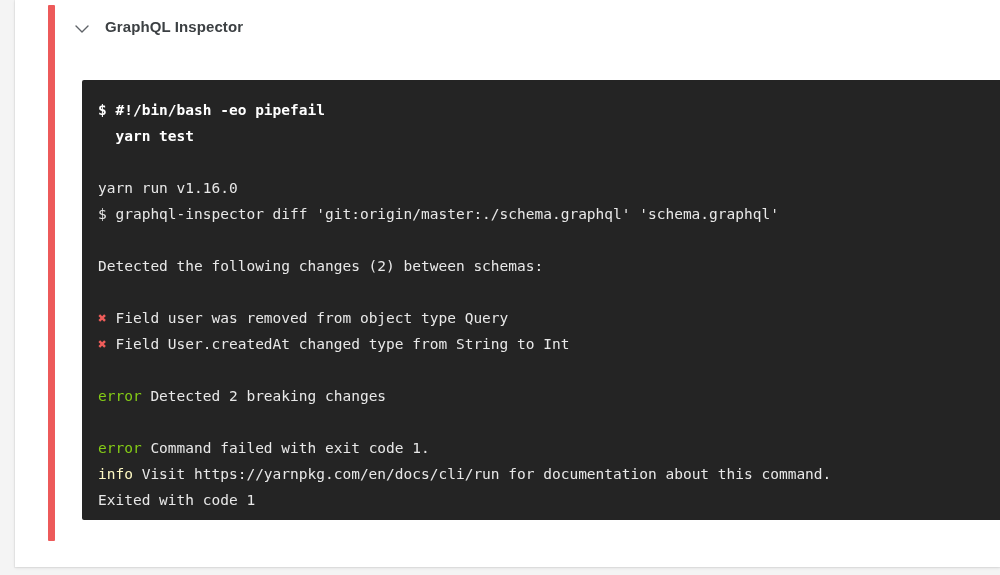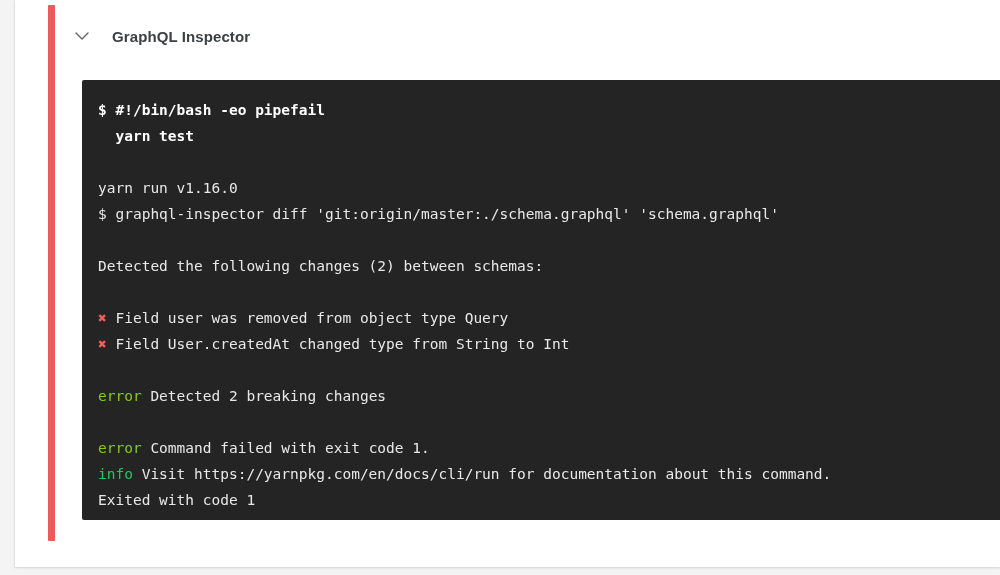--- a/index.html
+++ b/index.html
@@ -45,22 +45,21 @@
     border-radius: 1px;
   }
 
   
   .step-header {
     position: absolute;
     left: 56px;
     top: 18px;
     height: 36px;
     display: flex;
-    align-items: center;
-    gap: 19px;
+    gap: 12px;
     cursor: pointer;
     user-select: none;
   }
 
   .chevron {
     width: 22px;
     height: 22px;
     display: inline-flex;
     align-items: center;
     justify-content: center;
@@ -95,21 +94,21 @@
     line-height: 26px;
     color: #e8e8e8;
     white-space: pre;
   }
 
   .line { white-space: pre; }
   .line.blank { height: 26px; }
   .line.bold { font-weight: bold; color: #ffffff; }
 
   .tok-error { color: #84cc16; }
-  .tok-info  { color: #22c55e; }
+  .tok-info  { color: #fef9c3; }
   .tok-cross { color: #ef5d5a; font-weight: bold; }
   .tok-plain { color: #e8e8e8; }
 </style>
 </head>
 <body>
 
 <div id="root">
 
   <div class="card">
 

